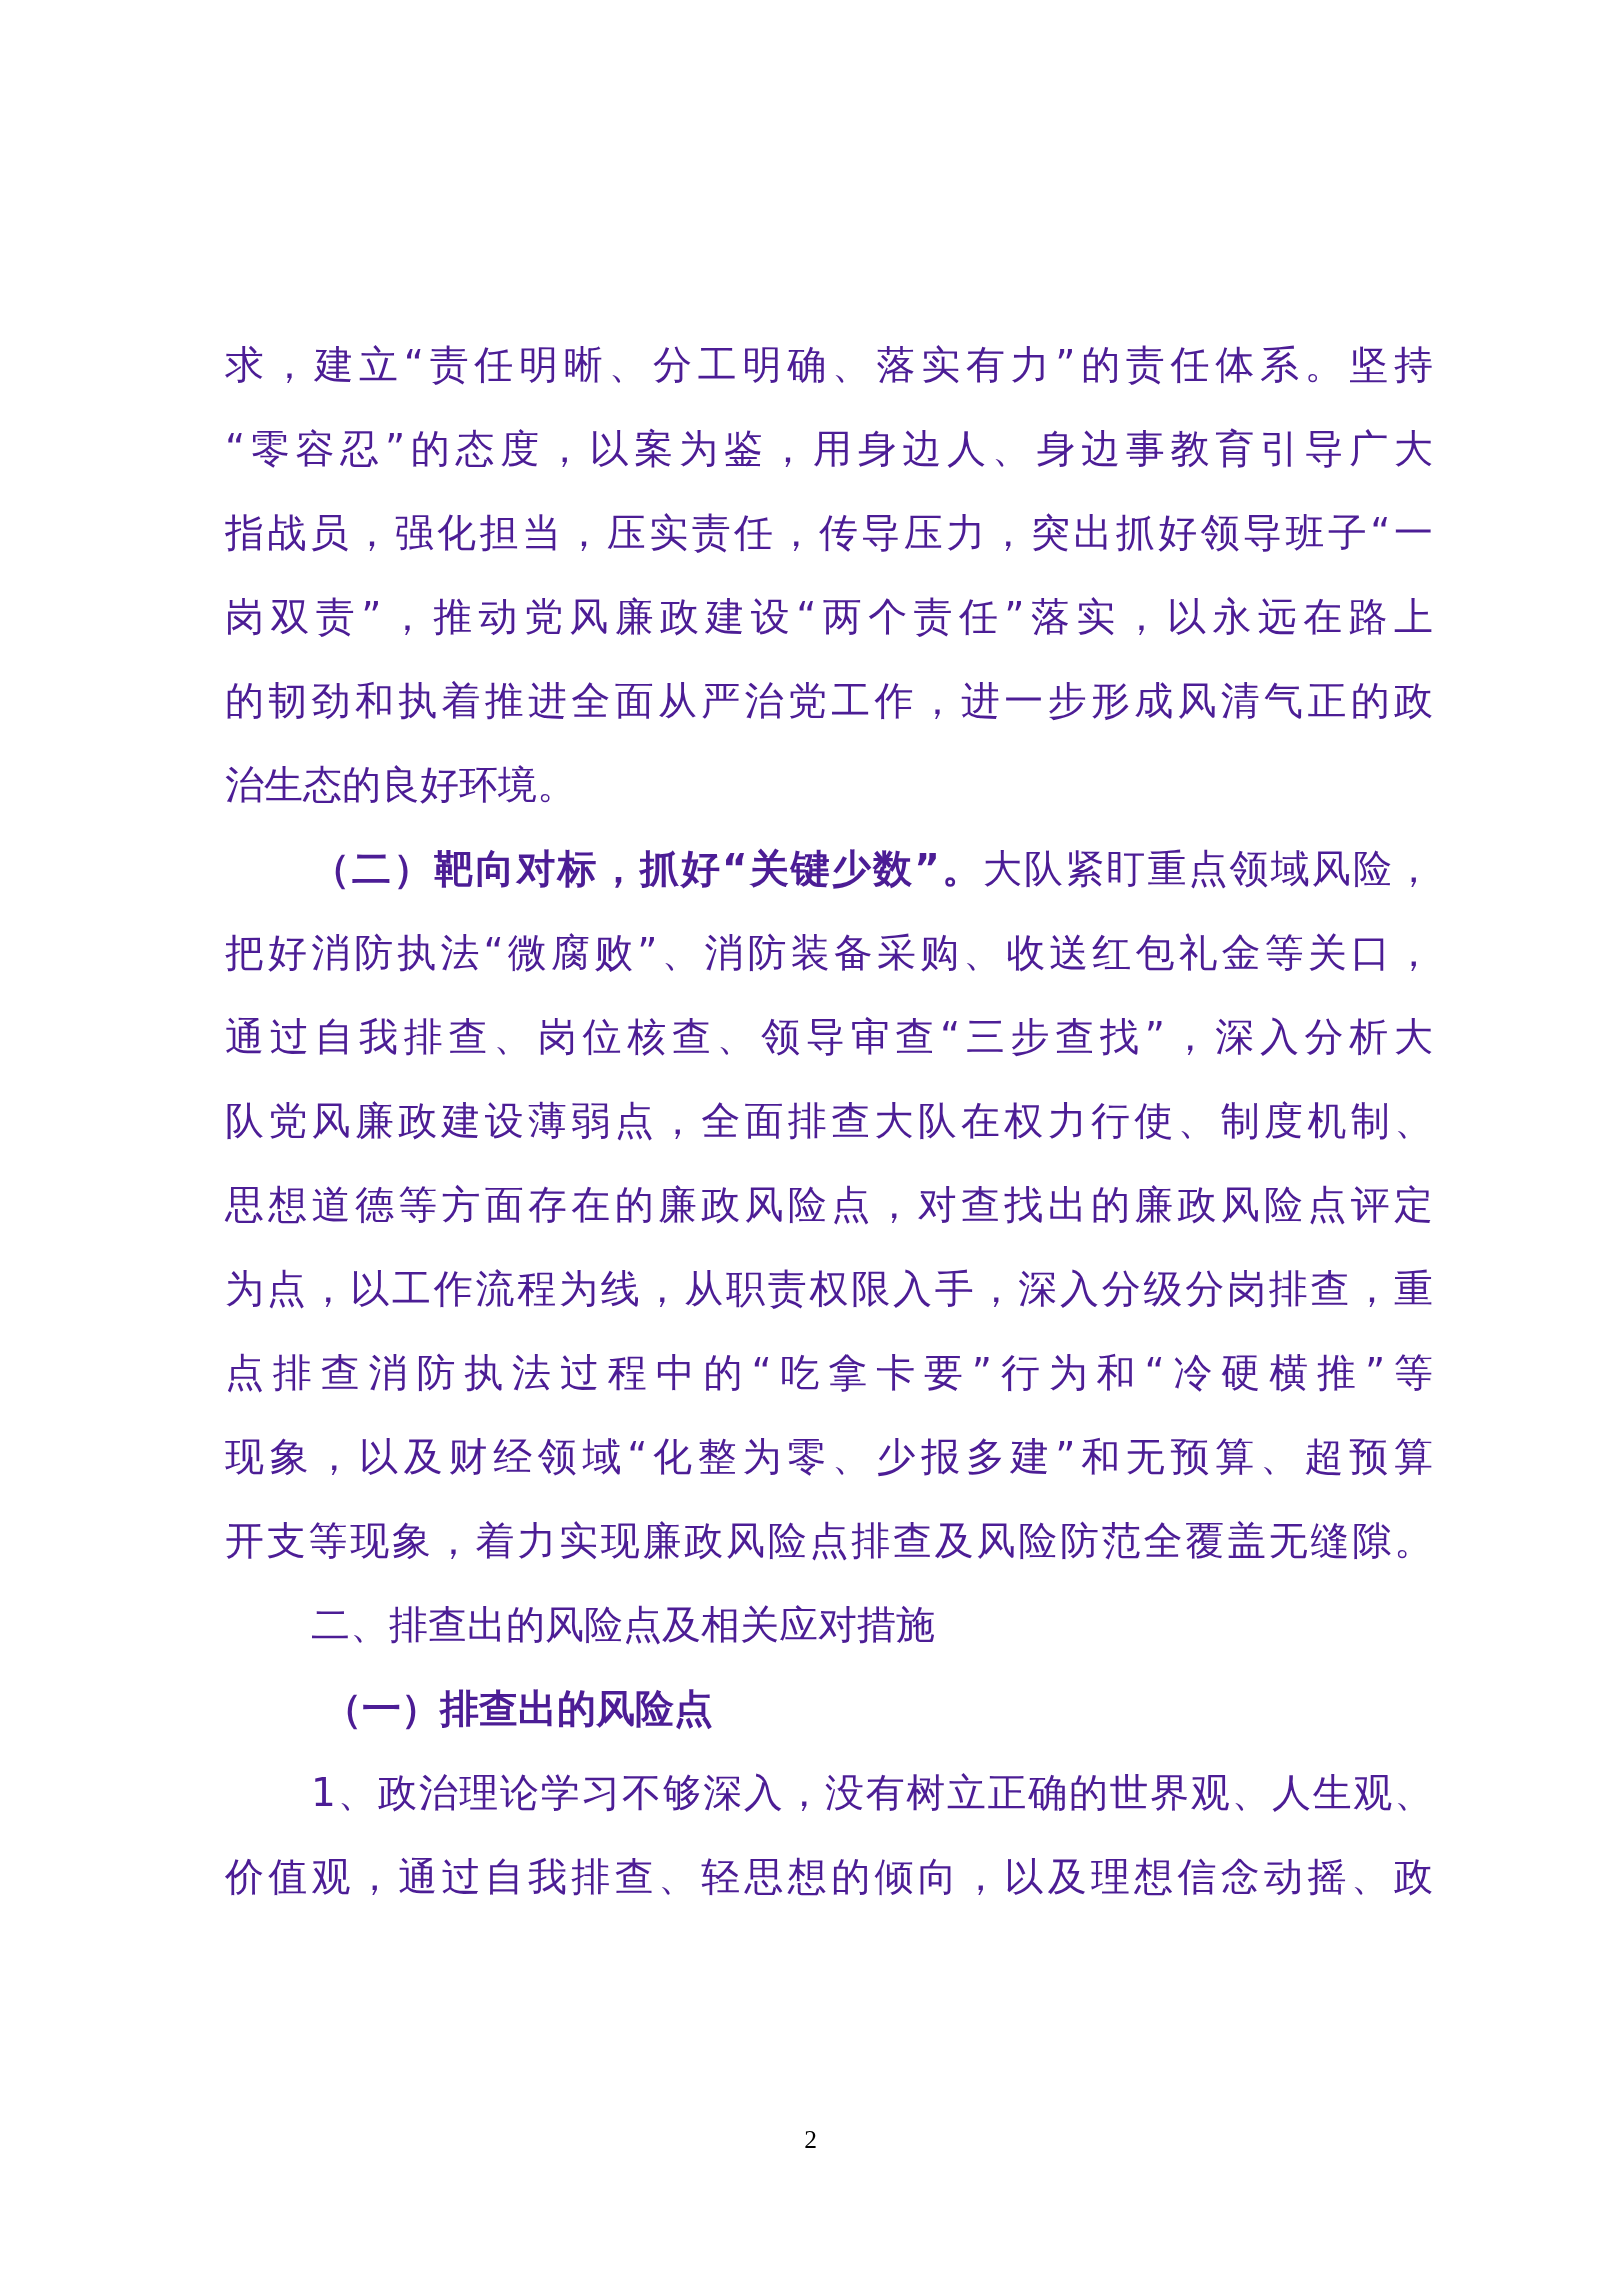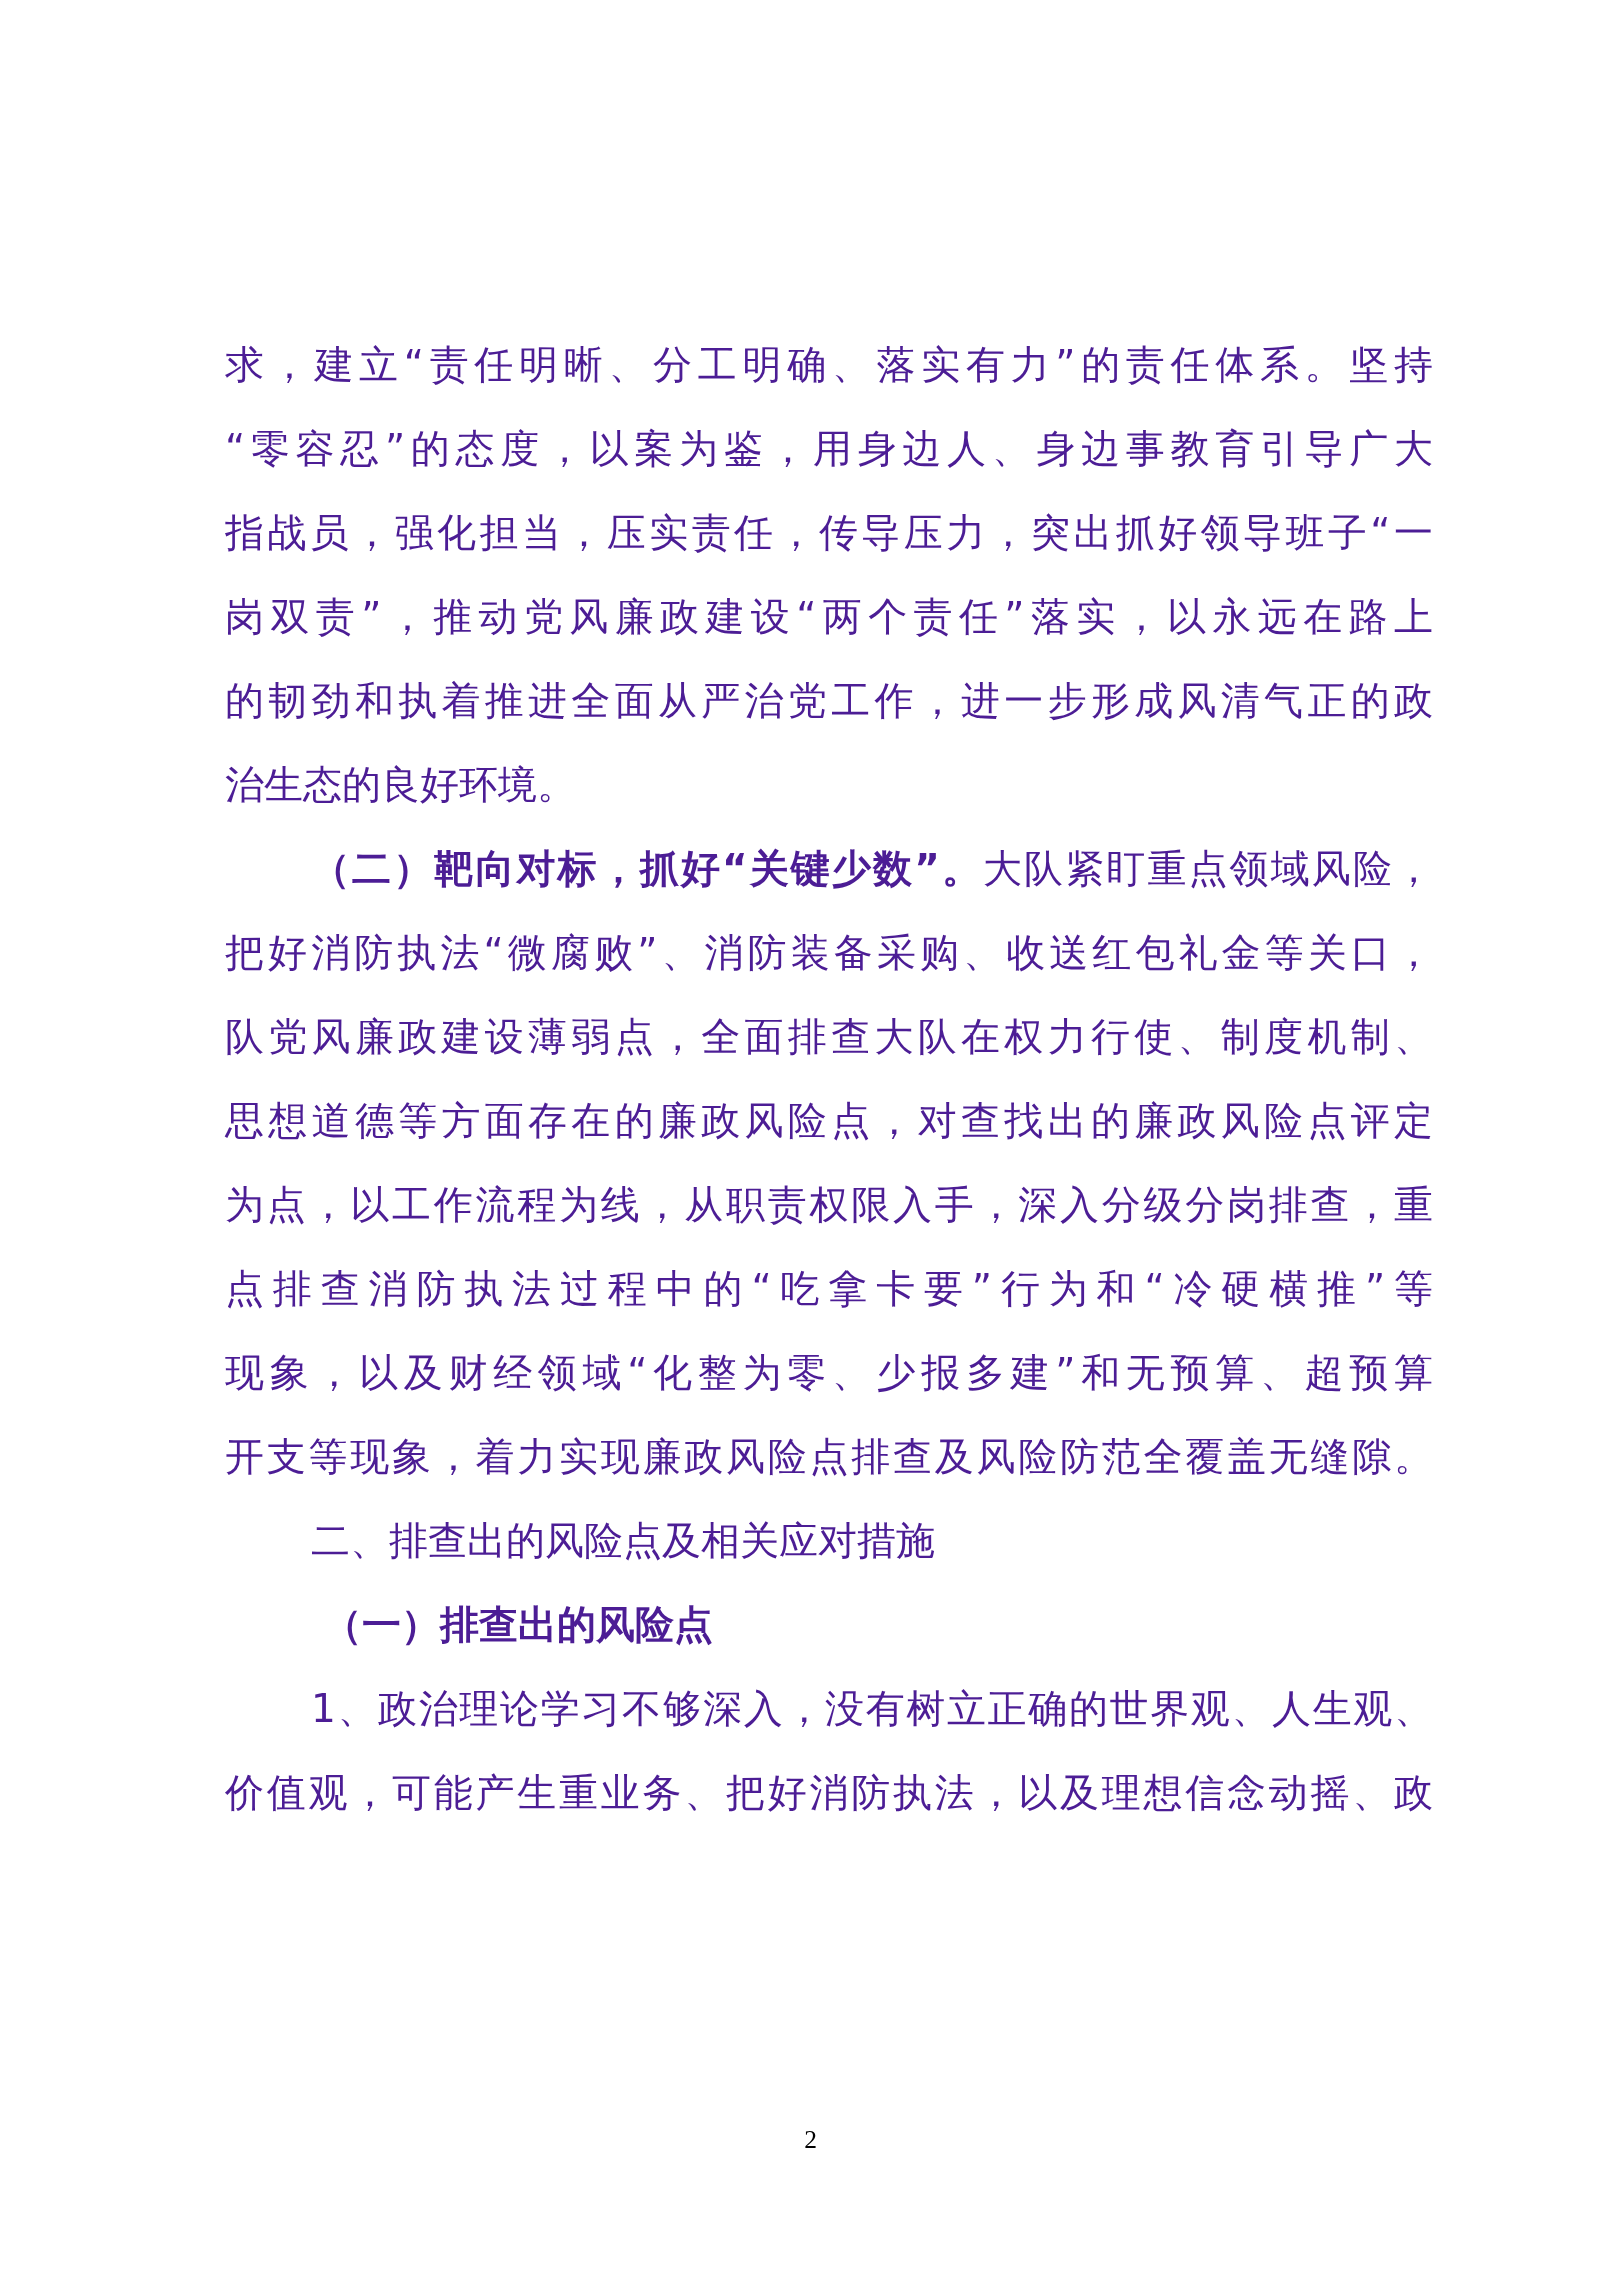--- a/index.html
+++ b/index.html
@@ -29,29 +29,30 @@
 
     <span class="line">求，建立“责任明晰、分工明确、落实有力”的责任体系。坚持</span>
     <span class="line">“零容忍”的态度，以案为鉴，用身边人、身边事教育引导广大</span>
     <span class="line">指战员，强化担当，压实责任，传导压力，突出抓好领导班子“一</span>
     <span class="line">岗双责”，推动党风廉政建设“两个责任”落实，以永远在路上</span>
     <span class="line">的韧劲和执着推进全面从严治党工作，进一步形成风清气正的政</span>
     <span class="line last">治生态的良好环境。</span>
 
     <span class="line indent"><span class="bold">（二）靶向对标，抓好“关键少数”。</span><span>大队紧盯重点领域风险，</span></span>
     <span class="line">把好消防执法“微腐败”、消防装备采购、收送红包礼金等关口，</span>
+    <span class="line">通过自我排查、岗位核查、领导审查“三步查找”，深入分析大</span>
     <span class="line">队党风廉政建设薄弱点，全面排查大队在权力行使、制度机制、</span>
     <span class="line">思想道德等方面存在的廉政风险点，对查找出的廉政风险点评定</span>
     <span class="line">为点，以工作流程为线，从职责权限入手，深入分级分岗排查，重</span>
     <span class="line">点排查消防执法过程中的“吃拿卡要”行为和“冷硬横推”等</span>
     <span class="line">现象，以及财经领域“化整为零、少报多建”和无预算、超预算</span>
     <span class="line">开支等现象，着力实现廉政风险点排查及风险防范全覆盖无缝隙。</span>
 
     <span class="line last indent">二、排查出的风险点及相关应对措施</span>
     <span class="line last indent-h bold">（一）排查出的风险点</span>
 
     <span class="line indent">1、政治理论学习不够深入，没有树立正确的世界观、人生观、</span>
-    <span class="line">价值观，可能产生重业务、把好消防执法，以及理想信念动摇、政</span>
+    <span class="line">价值观，通过自我排查、轻思想的倾向，以及理想信念动摇、政</span>
   </div>
 
   <div class="page-number">2</div>
 </div>
 
 
 </body></html>

